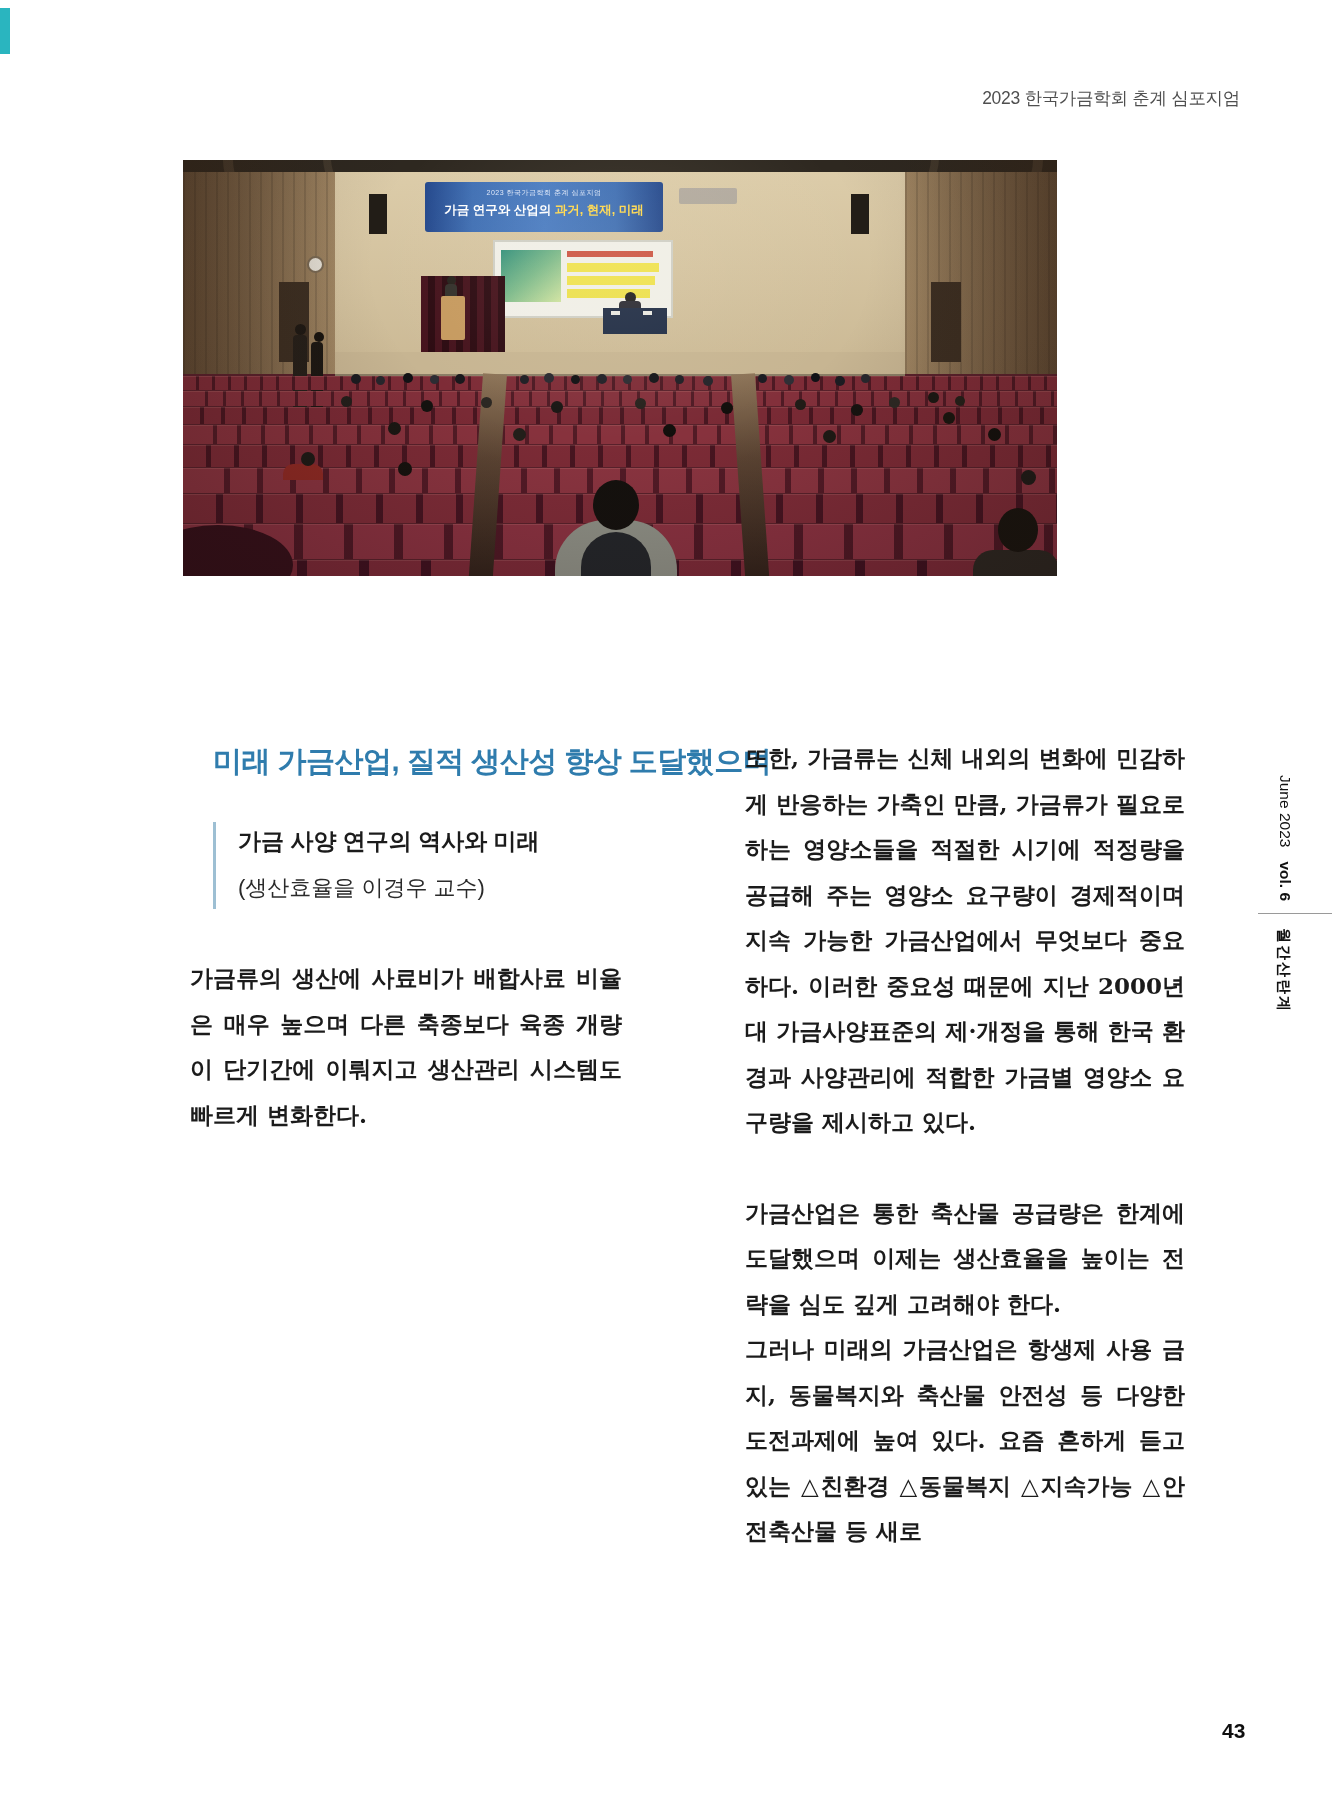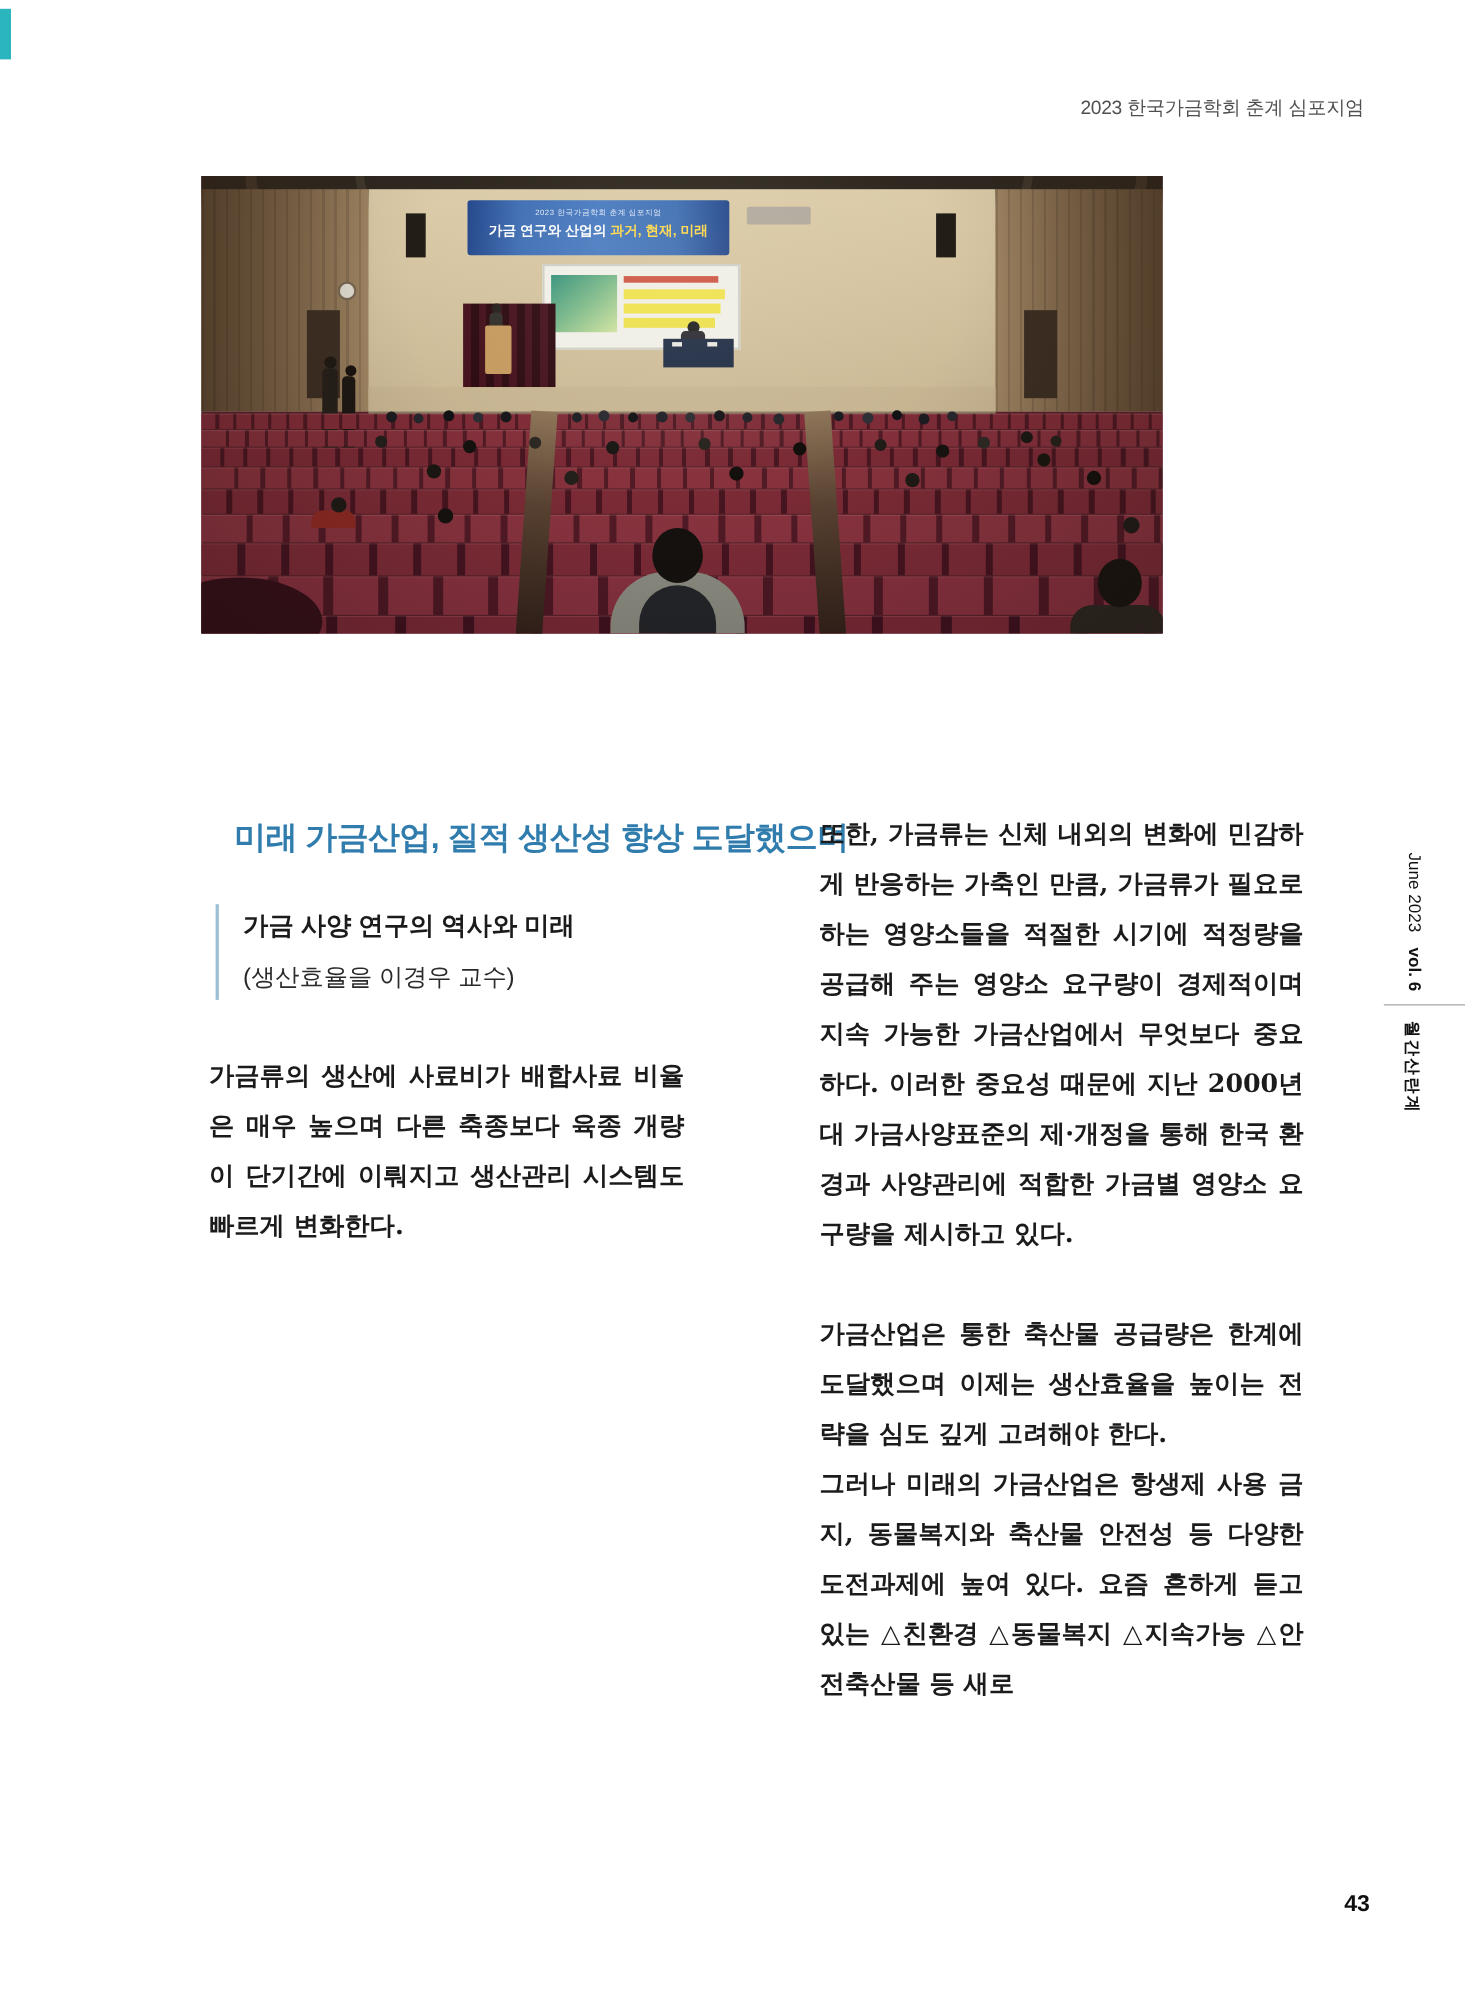--- a/index.html
+++ b/index.html
@@ -66,21 +66,21 @@
   .fg2-head{position:absolute;left:815px;top:348px;width:40px;height:44px;background:#18150f;border-radius:50%;}
   .fg2-sh{position:absolute;left:790px;top:390px;width:86px;height:26px;background:#2c2822;border-radius:20px 20px 0 0;}
   .blob-bl{position:absolute;left:-40px;top:365px;width:150px;height:80px;background:#35101a;border-radius:50%;}
   .ph-shade{position:absolute;left:0;top:0;right:0;height:214px;pointer-events:none;
             background:linear-gradient(90deg,rgba(60,40,20,.35),rgba(0,0,0,0) 18%,rgba(0,0,0,0) 82%,rgba(60,40,20,.35));}
   .ph-vignette{position:absolute;inset:0;pointer-events:none;
             background:radial-gradient(ellipse at 50% 25%,rgba(255,245,220,.10) 0%,rgba(0,0,0,0) 40%,rgba(25,10,8,.28) 100%);}
 
   
   .title{position:absolute;left:213px;top:742px;margin:0;font-size:29px;font-weight:700;color:#2f7cad;letter-spacing:-0.5px;}
-  .lecture{position:absolute;left:196px;top:822px;border-left:3px solid #9dbfd3;padding:4px 0 6px 22px;}
+  .lecture{position:absolute;left:213px;top:822px;border-left:3px solid #9dbfd3;padding:4px 0 6px 22px;}
   .lec-title{font-size:23px;font-weight:700;color:#1b1b1b;}
   .lec-speaker{font-size:22px;color:#2a2a2a;margin-top:16px;}
   .col{position:absolute;font-family:"DejaVu Serif","Liberation Serif",serif;font-size:23px;line-height:45.5px;
        color:#1b1b1b;text-align:justify;word-break:break-all;}
   .col p{margin:0;font-weight:bold;}
   .col p.gap{margin-top:45px;}
   .col-left{left:190px;top:955px;width:432px;}
   .col-right{left:745px;top:735px;width:440px;}
 
   

